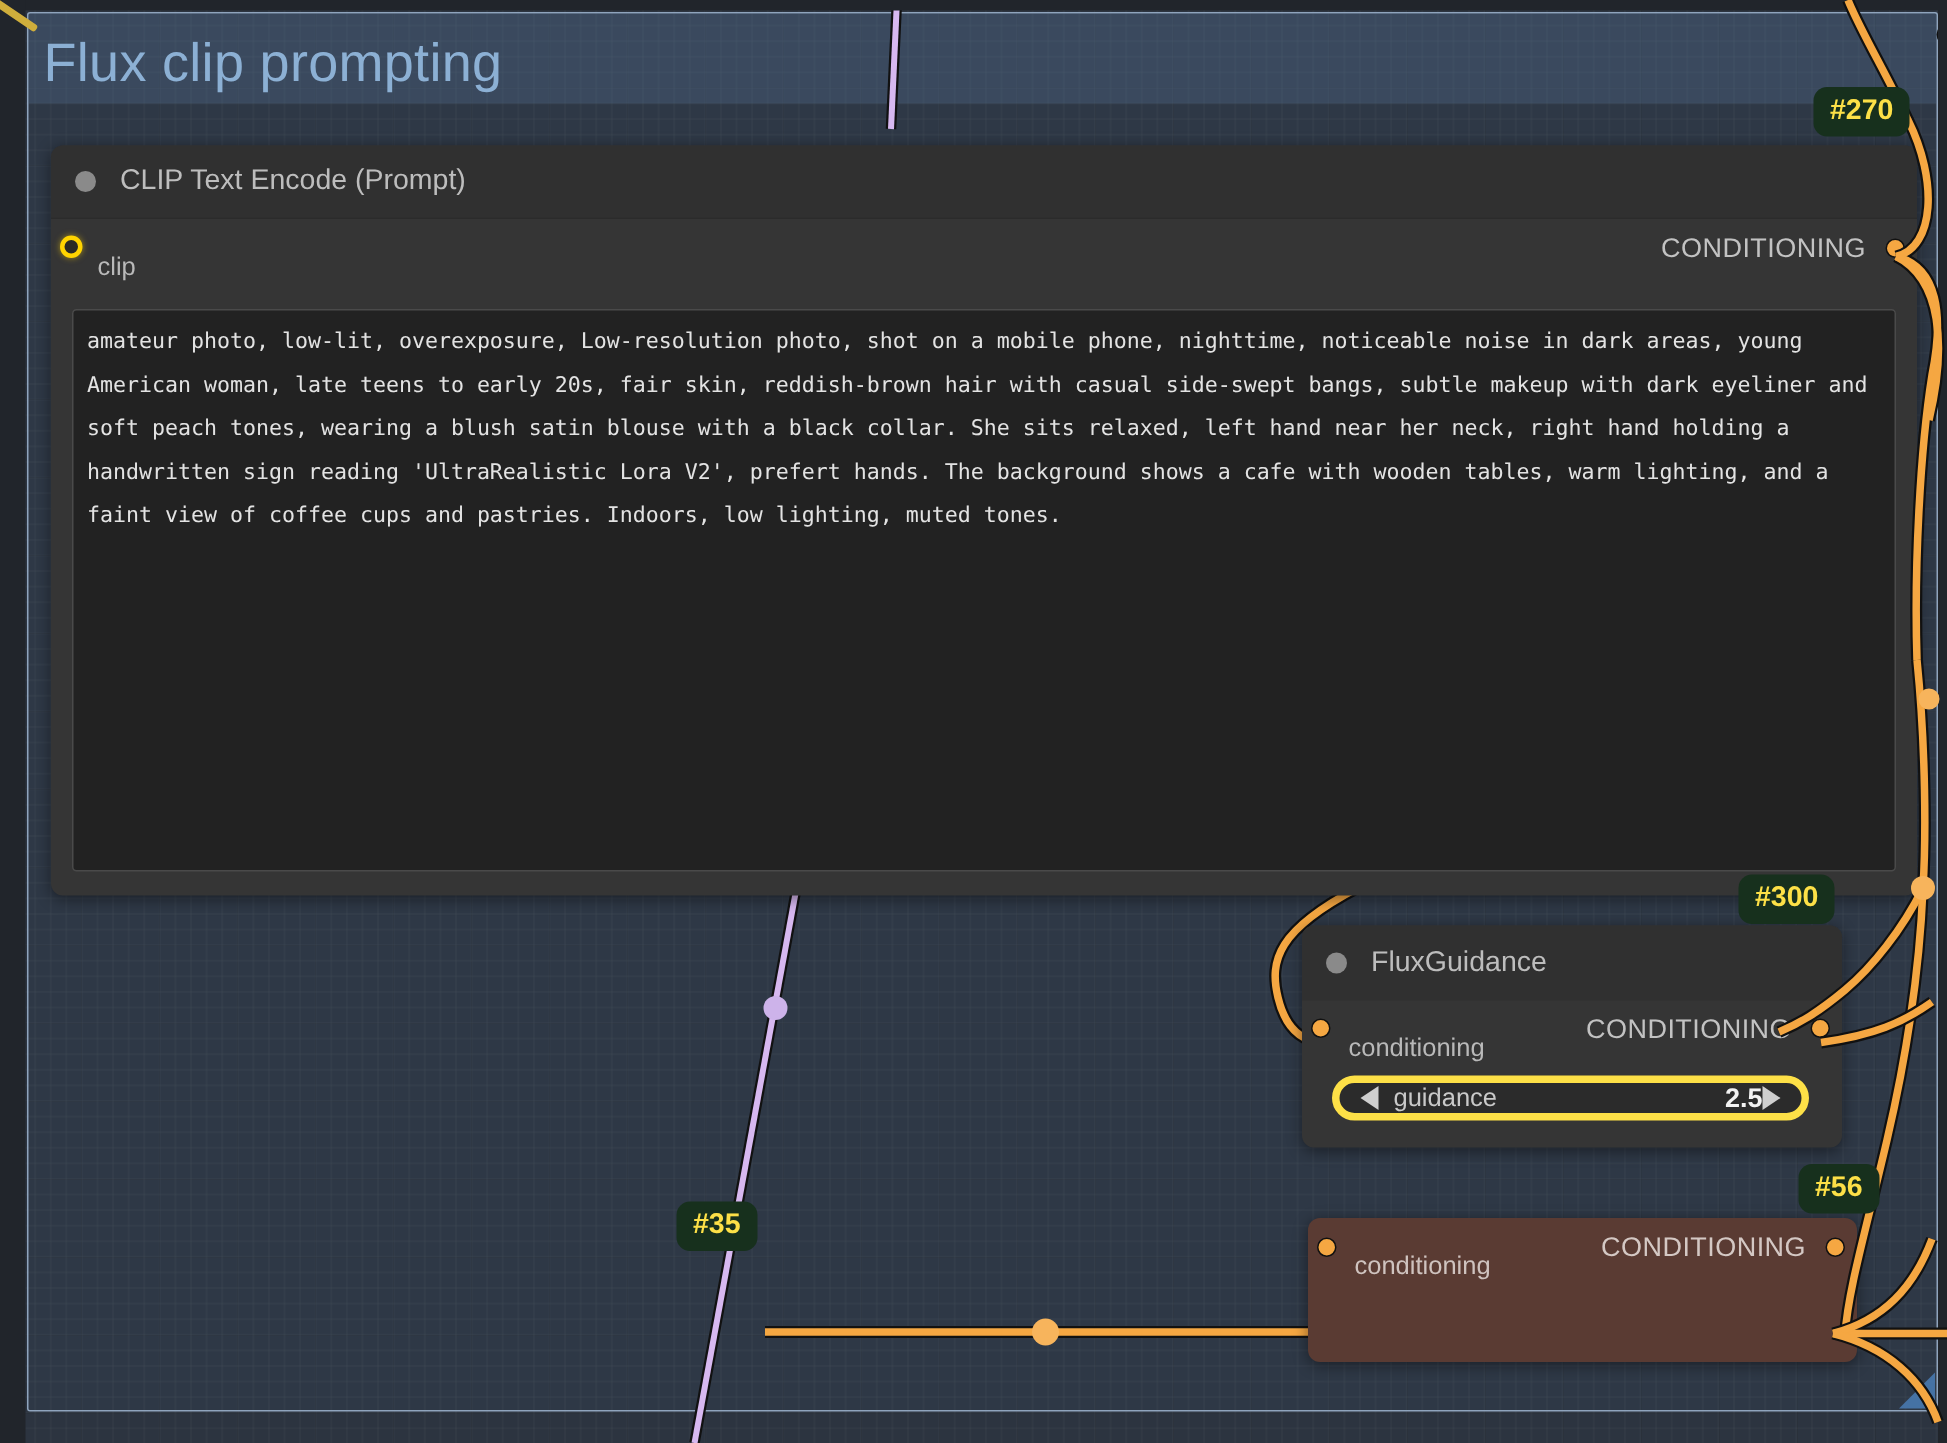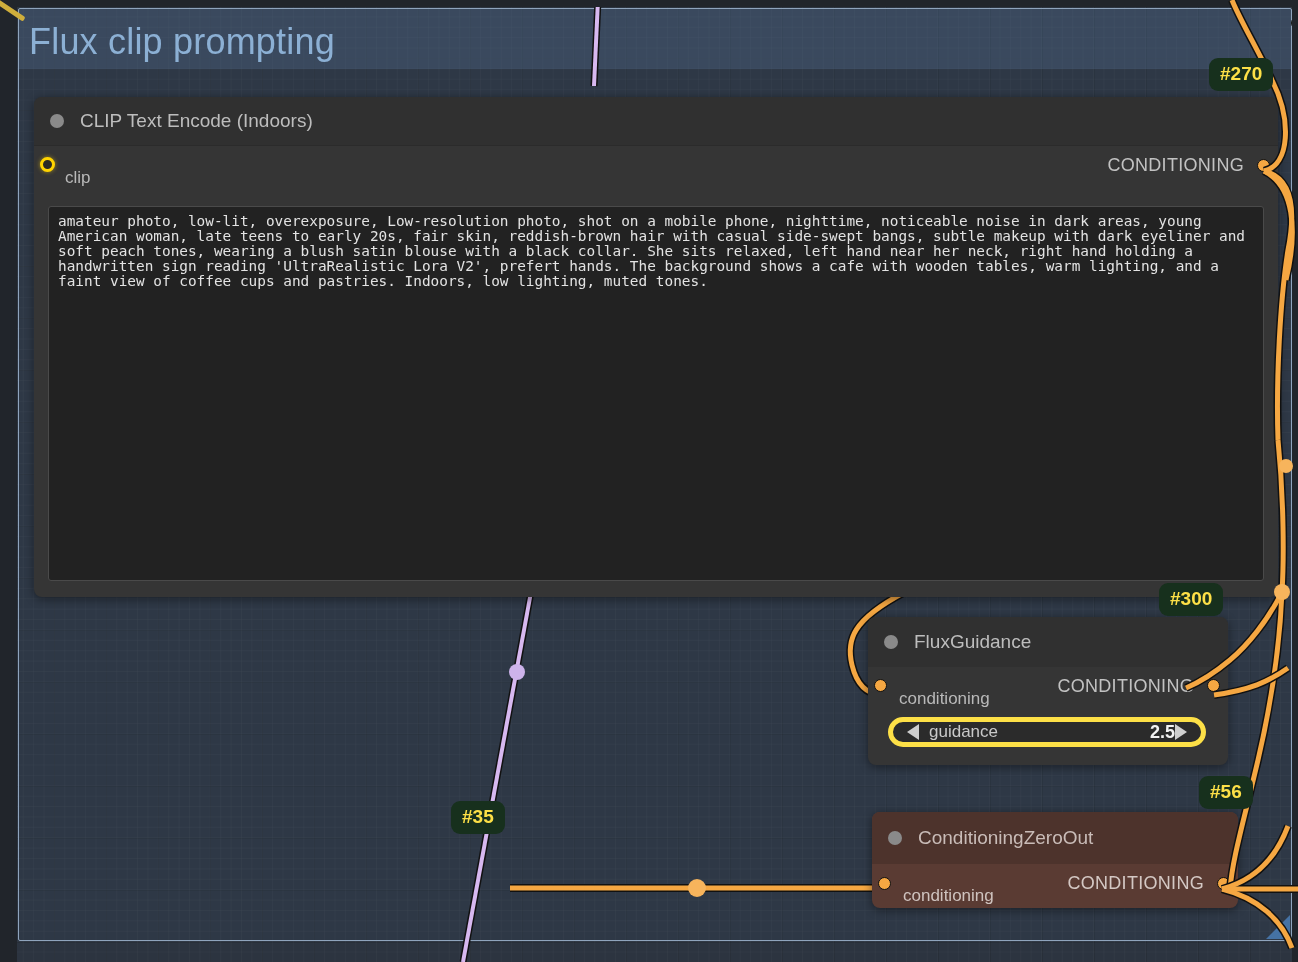--- a/index.html
+++ b/index.html
@@ -142,21 +142,21 @@
     width: 1216px; height: 375px;
     background: #222222;
     border: 1px solid #4a4a4a;
     border-radius: 3px;
     padding: 7px 9px;
     overflow: hidden;
   }
   #prompt-text {
     font-family: "DejaVu Sans Mono", monospace;
     font-size: 14.4px;
-    line-height: 15px;
+    line-height: 29px;
     color: #e3e3e3;
     white-space: pre-wrap;
     word-break: normal;
   }
 
   
   #node-flux {
     left: 868px; top: 617px;
     width: 360px; height: 148px;
     background: #353535;
@@ -276,21 +276,21 @@
   <path d="M 510 888 L 884 888" stroke="#f5a742" stroke-width="5" fill="none"></path>
   <circle cx="697" cy="888" r="9" fill="#f7b45c"></circle>
 
   <path d="M 905 592 C 852 620 846 640 852 665 C 857 686 868 694 881 695" stroke="#111" stroke-width="8" fill="none"></path>
   <path d="M 905 592 C 852 620 846 640 852 665 C 857 686 868 694 881 695" stroke="#f5a742" stroke-width="5" fill="none"></path>
 </svg>
 
 <div class="node" id="node-clip-main">
   <div class="node-title-bar">
     <div class="collapse-dot"></div>
-    <div class="node-title">CLIP Text Encode (Indoors)</div>
+    <div class="node-title">CLIP Text Encode (Prompt)</div>
   </div>
 
   <div class="slot-row">
     <span class="dot-ring" style="left:6px; top:11px;"></span>
     <span class="slot-in-label">clip</span>
     <span class="slot-out-label">CONDITIONING</span>
     <span class="dot-solid" style="right:8px; top:13px;"></span>
   </div>
 
   <div id="prompt-widget">
@@ -313,24 +313,20 @@
 
   <div class="widget-pill">
     <span class="arrow-l"></span>
     <span class="widget-name">guidance</span>
     <span class="widget-value">2.5</span>
     <span class="arrow-r"></span>
   </div>
 </div>
 
 <div class="node" id="node-zero">
-  <div class="node-title-bar">
-    <div class="collapse-dot"></div>
-    <div class="node-title">ConditioningZeroOut</div>
-  </div>
 
   <div class="slot-row">
     <span class="dot-solid" style="left:6px; top:13px;"></span>
     <span class="slot-in-label">conditioning</span>
     <span class="slot-out-label">CONDITIONING</span>
     <span class="dot-solid" style="right:8px; top:13px;"></span>
   </div>
 </div>
 
 <div id="node-clip-collapsed">

